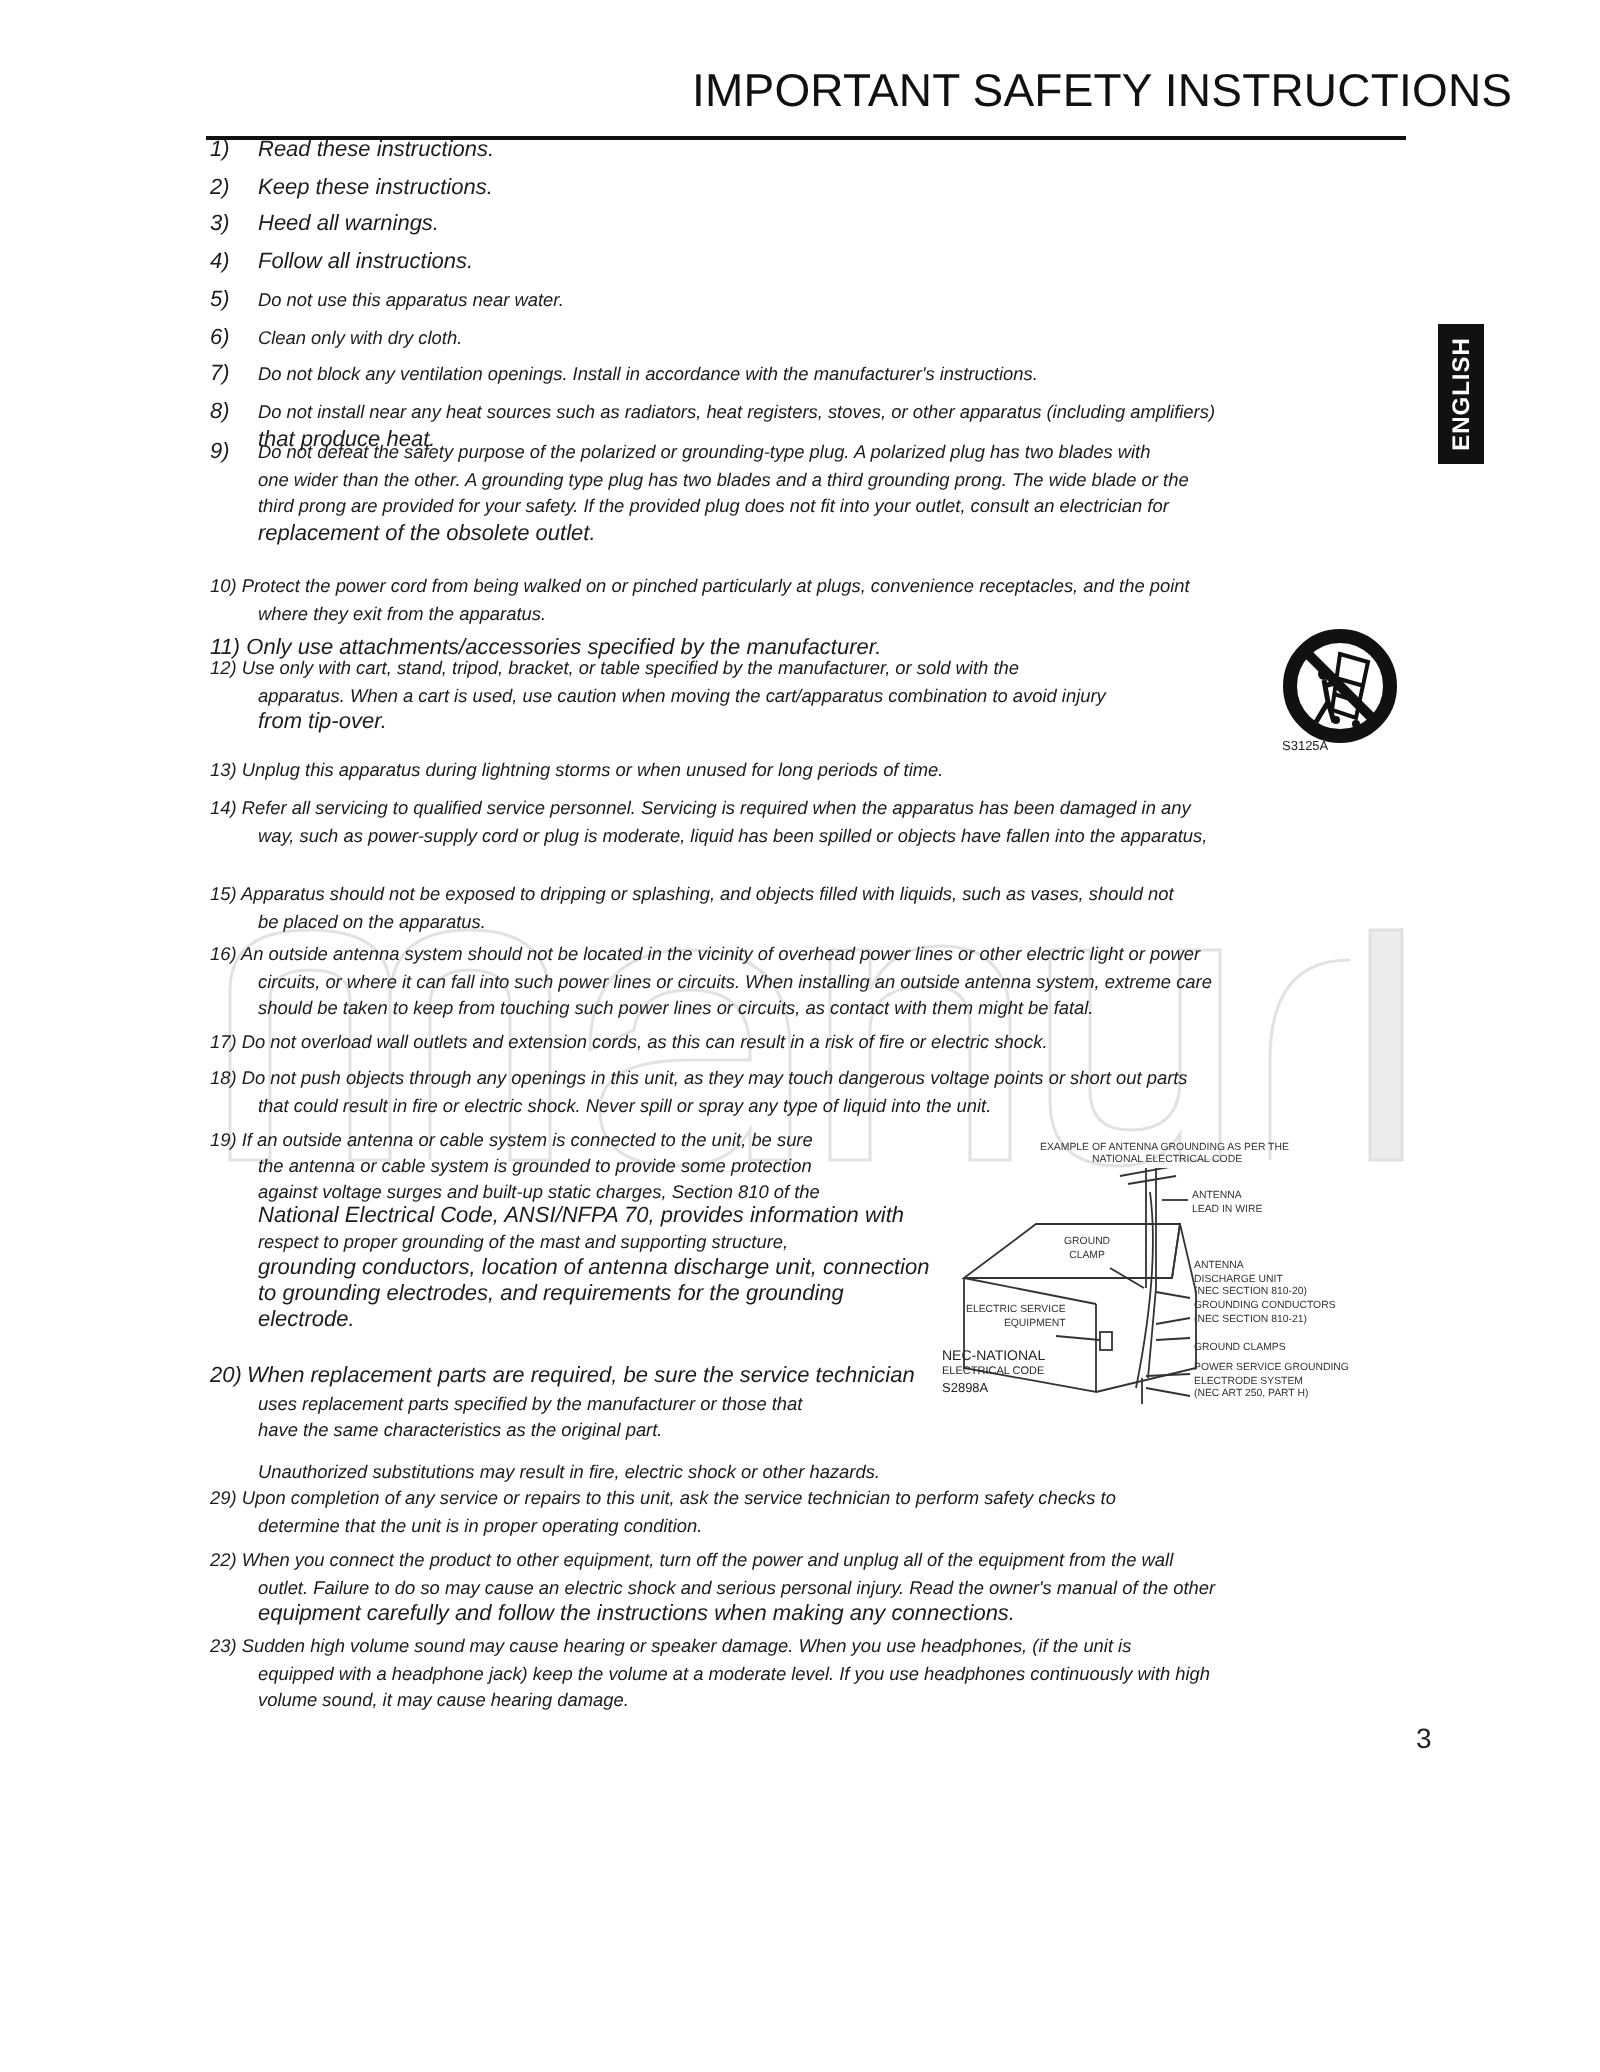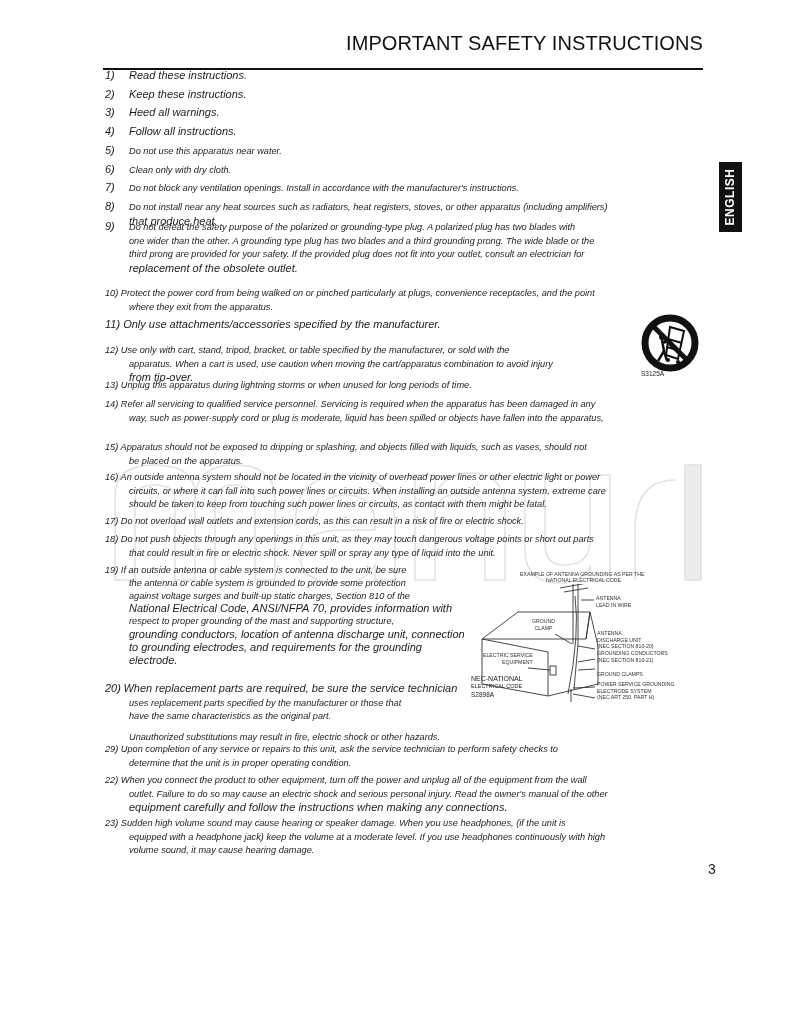--- a/index.html
+++ b/index.html
@@ -1,18 +1,18 @@
 <!DOCTYPE html>
 <html><head>
 <meta charset="utf-8">
 <style>
   html, body { margin: 0; padding: 0; background: #ffffff; }
   body { width: 800px; height: 1036px; position: relative; overflow: hidden;
          font-family: "Liberation Sans", sans-serif; color: #1a1a1a; }
-  .page-title { position: absolute; left: 346px; top: 32px; font-size: 20px;
+  .page-title { position: absolute; left: 346px; top: 32px; font-size: 23px;
                 font-weight: normal; letter-spacing: 0.1px; color: #111; white-space: nowrap; text-align: right; }
   .title-rule { position: absolute; left: 103px; top: 68px; width: 600px; height: 2px; background: #111; }
   .lang-tab { position: absolute; left: 719px; top: 162px; width: 23px; height: 70px; background: #111;
               display: flex; align-items: center; justify-content: center; }
   .lang-tab span { color: #fff; font-weight: bold; font-size: 12px; transform: rotate(-90deg);
                    white-space: nowrap; letter-spacing: 0.5px; }
   .page-number { position: absolute; left: 708px; top: 861px; font-size: 14px; color: #222; }
 
   .item { position: absolute; left: 105px; font-size: 9.2px; line-height: 13.5px; color: #1c1c1c; white-space: nowrap; font-style: italic; }
   .item .num { display: inline-block; width: 24px; }
@@ -82,21 +82,21 @@
   <span class="line2 big">replacement of the obsolete outlet.</span>
 </div>
 
 <div class="item" style="top:287px">
   <span>10)</span> <span>Protect the power cord from being walked on or pinched particularly at plugs, convenience receptacles, and the point</span>
   <span class="line2">where they exit from the apparatus.</span>
 </div>
 <div class="item lg" style="top:318px">
   <span>11)</span> <span>Only use attachments/accessories specified by the manufacturer.</span>
 </div>
-<div class="item" style="top:344px">
+<div class="item" style="top:328px">
   <span>12)</span> <span>Use only with cart, stand, tripod, bracket, or table specified by the manufacturer, or sold with the</span>
   <span class="line2">apparatus. When a cart is used, use caution when moving the cart/apparatus combination to avoid injury</span>
   <span class="line2 big">from tip-over.</span>
 </div>
 <div class="item" style="top:379px">
   <span>13)</span> <span>Unplug this apparatus during lightning storms or when unused for long periods of time.</span>
 </div>
 <div class="item" style="top:398px">
   <span>14)</span> <span>Refer all servicing to qualified service personnel. Servicing is required when the apparatus has been damaged in any</span>
   <span class="line2">way, such as power-supply cord or plug is moderate, liquid has been spilled or objects have fallen into the apparatus,</span>

